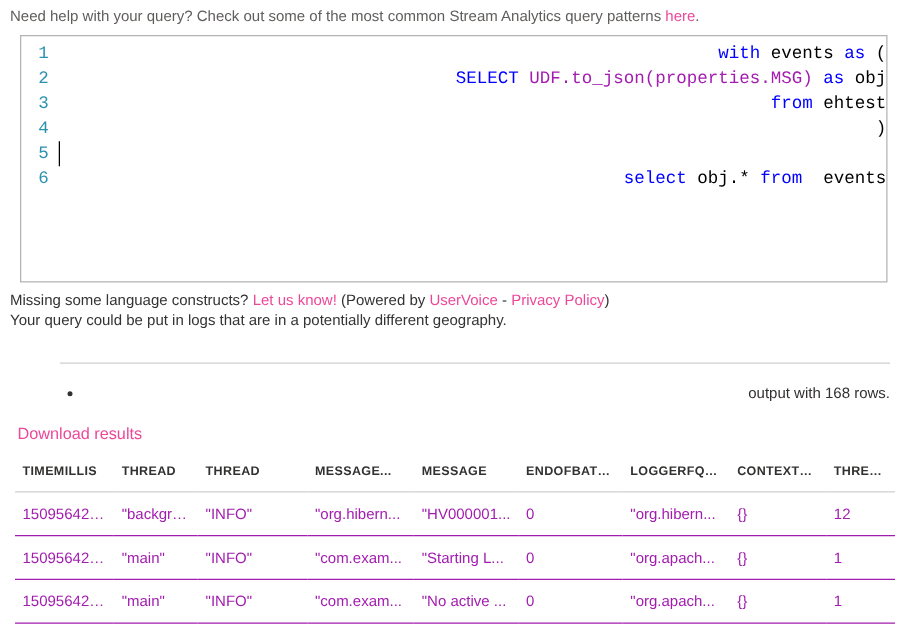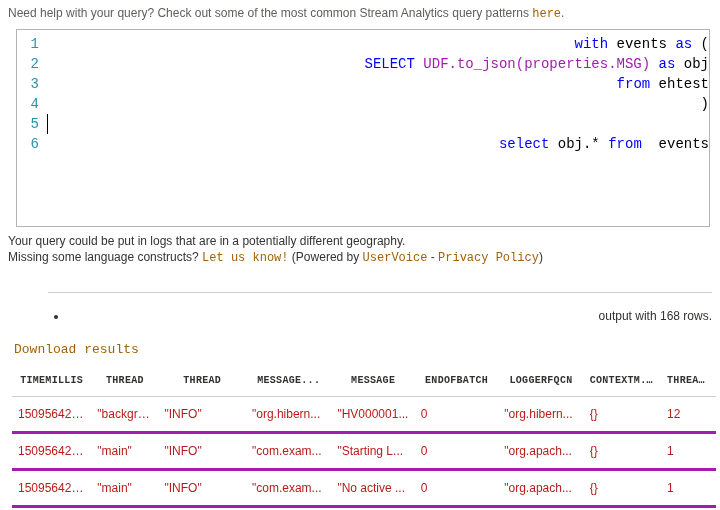--- a/index.html
+++ b/index.html
@@ -5,21 +5,21 @@
   * { box-sizing: border-box; }
   body {
     margin: 0;
     padding: 6px 8px;
     font-family: "Segoe UI", Arial, sans-serif;
     font-size: 12px;
     color: #333;
     background: #fff;
     width: 720px;
   }
-  a { color: #a16207; text-decoration: none; cursor: pointer; font-family: Liberation Mono, monospace; }
+  a { color: #ec4899; text-decoration: none; cursor: pointer; }
   .help-line { font-size:12px; color:#605e5c; margin-bottom:8px; }
   .editor-wrap {
     border:1px solid #b3b3b3;
     margin-left:8px;
     margin-right:2px;
     height:198px;
     position:relative;
     background:#fff;
     overflow:hidden;
   }
@@ -73,36 +73,35 @@
   .bullet-row li { padding-left:4px; }
   .dl { margin:4px 0 10px 6px; font-size:13px; }
   table.results {
     border-collapse:collapse;
     width:100%;
     table-layout:fixed;
     font-size:12px;
     margin-left:4px;
   }
   table.results th {
-    text-align:center;
+    text-align:left;
     font-weight:700;
     font-size:10px;
     letter-spacing:0.3px;
     color:#323130;
     padding:8px 6px 10px 6px;
     border-bottom:1px solid #d0d0d0;
     white-space:nowrap;
     overflow:hidden;
     text-overflow:ellipsis;
-    font-family:Liberation Mono, monospace;
   }
   table.results td {
     padding:10px 6px;
-    border-bottom:3px solid #a21caf;
-    color:#b91c1c;
+    border-bottom:1px solid #a21caf;
+    color:#a21caf;
     white-space:nowrap;
     overflow:hidden;
     text-overflow:ellipsis;
   }
   .col-timemillis{width:78px;}
   .col-thread{width:66px;}
   .col-level{width:86px;}
   .col-logger{width:84px;}
   .col-message{width:82px;}
   .col-eob{width:82px;}
@@ -126,24 +125,24 @@
         <div>4</div>
         <div>5</div>
         <div>6</div>
       </div>
     <div class="code" id="code"><span class="line"><span class="kw">with</span><span class="id"> events </span><span class="kw">as</span><span class="op"> (</span></span><span class="line"><span class="id">    </span><span class="kw">SELECT</span><span class="fn"> UDF.to_json(properties.MSG) </span><span class="kw">as</span><span class="id"> obj</span></span><span class="line"><span class="id">    </span><span class="kw">from</span><span class="id"> ehtest</span></span><span class="line"><span class="op">)</span></span><span class="line"><span class="id"></span></span><span class="line"><span class="kw">select</span><span class="id"> obj.* </span><span class="kw">from</span><span class="id">  events</span></span></div>
   </div>
   <div class="cursor-line"></div>
 </div>
 
 <div class="notes">
-  <div>Your query could be put in logs that are in a potentially different geography.</div>
   <div>
     <span>Missing some language constructs? </span><a>Let us know!</a><span> (Powered by </span><a>UserVoice</a><span> - </span><a>Privacy Policy</a><span>)</span>
   </div>
+  <div>Your query could be put in logs that are in a potentially different geography.</div>
 </div>
 
 <hr class="sep">
 
 <ul class="bullet-row">
   <li>output with 168 rows.</li>
 </ul>
 
 <div class="dl"><a>Download results</a></div>
 

